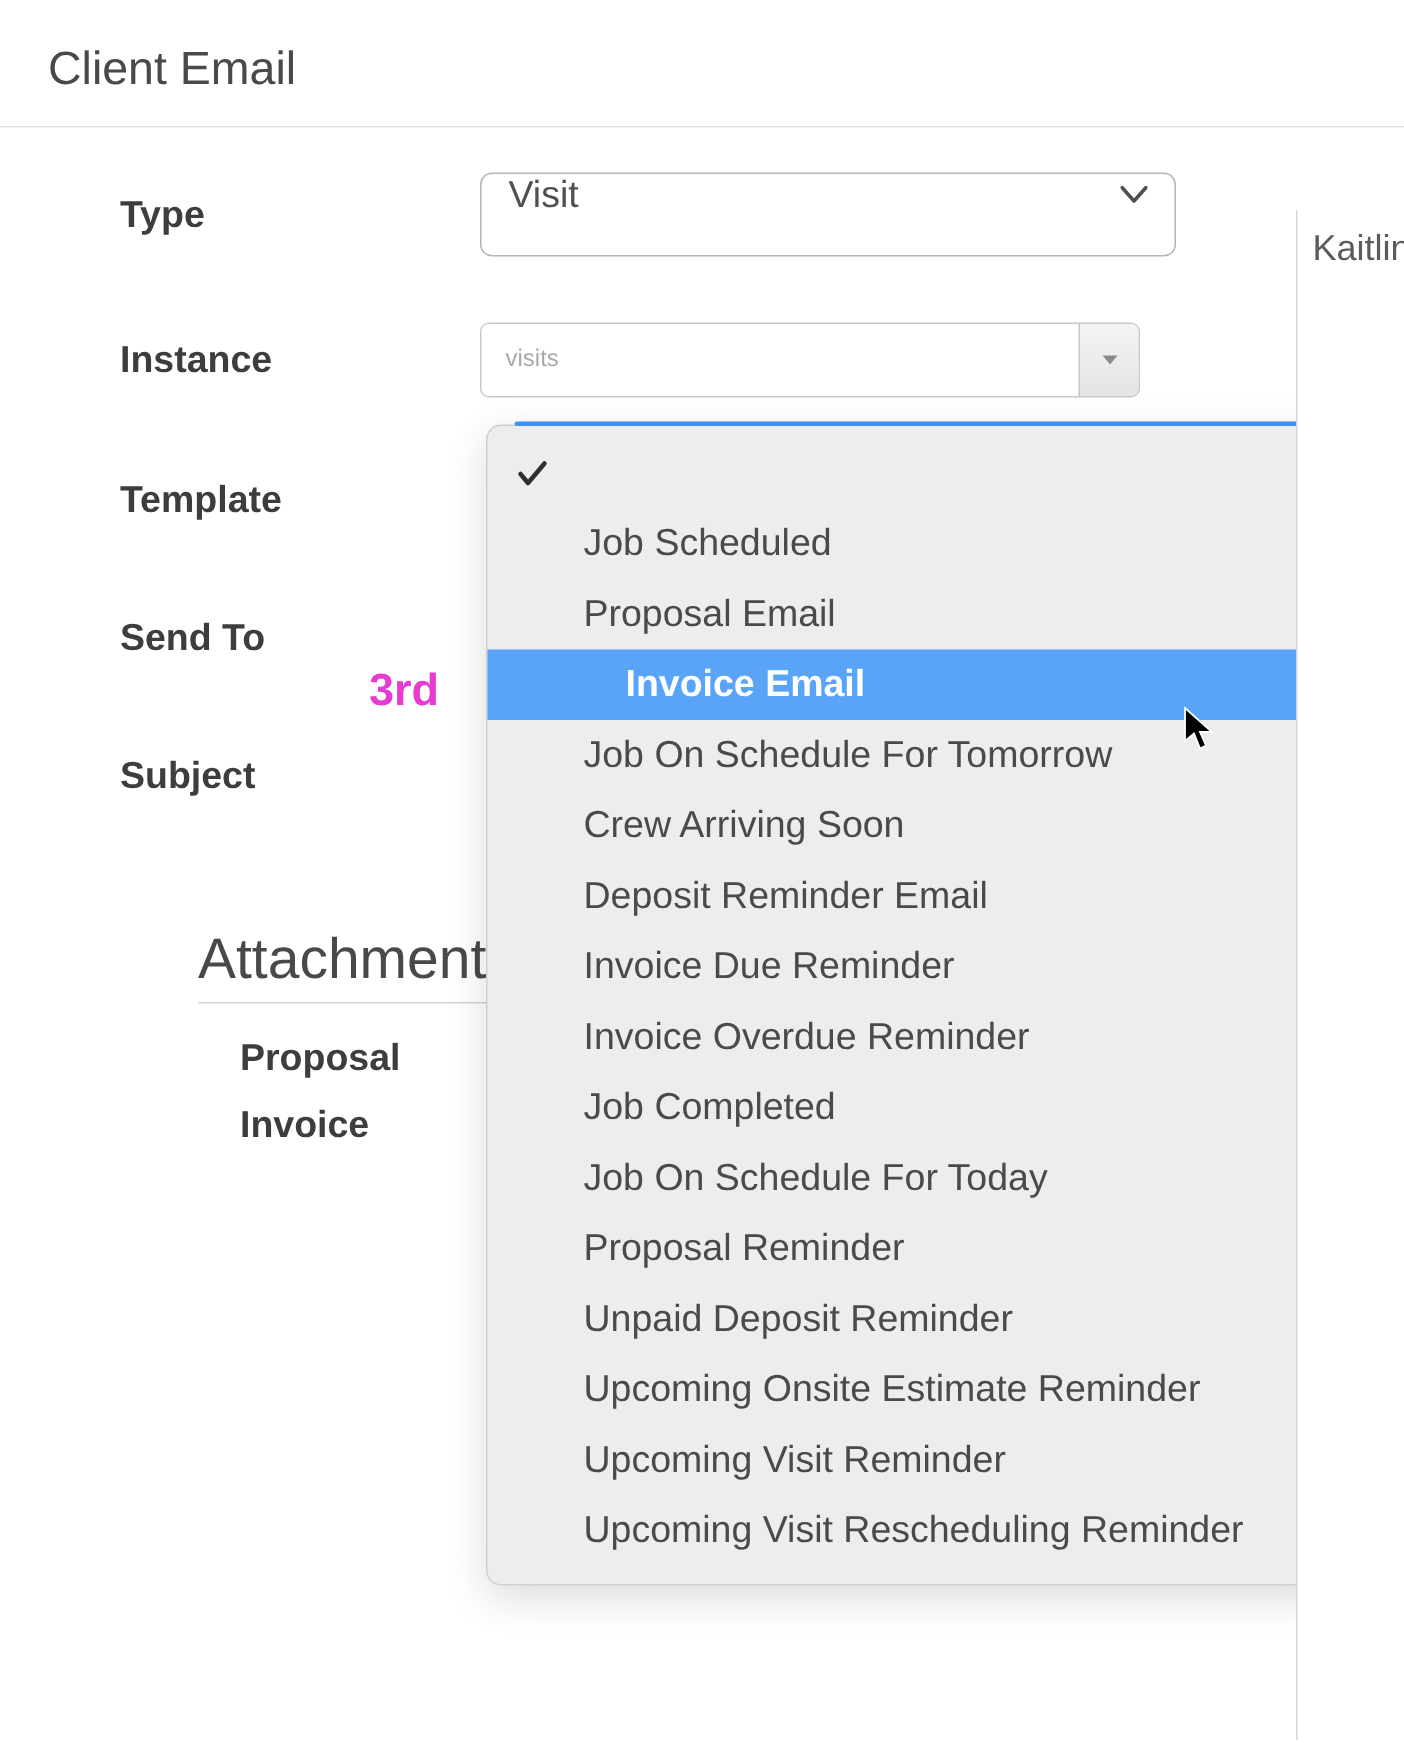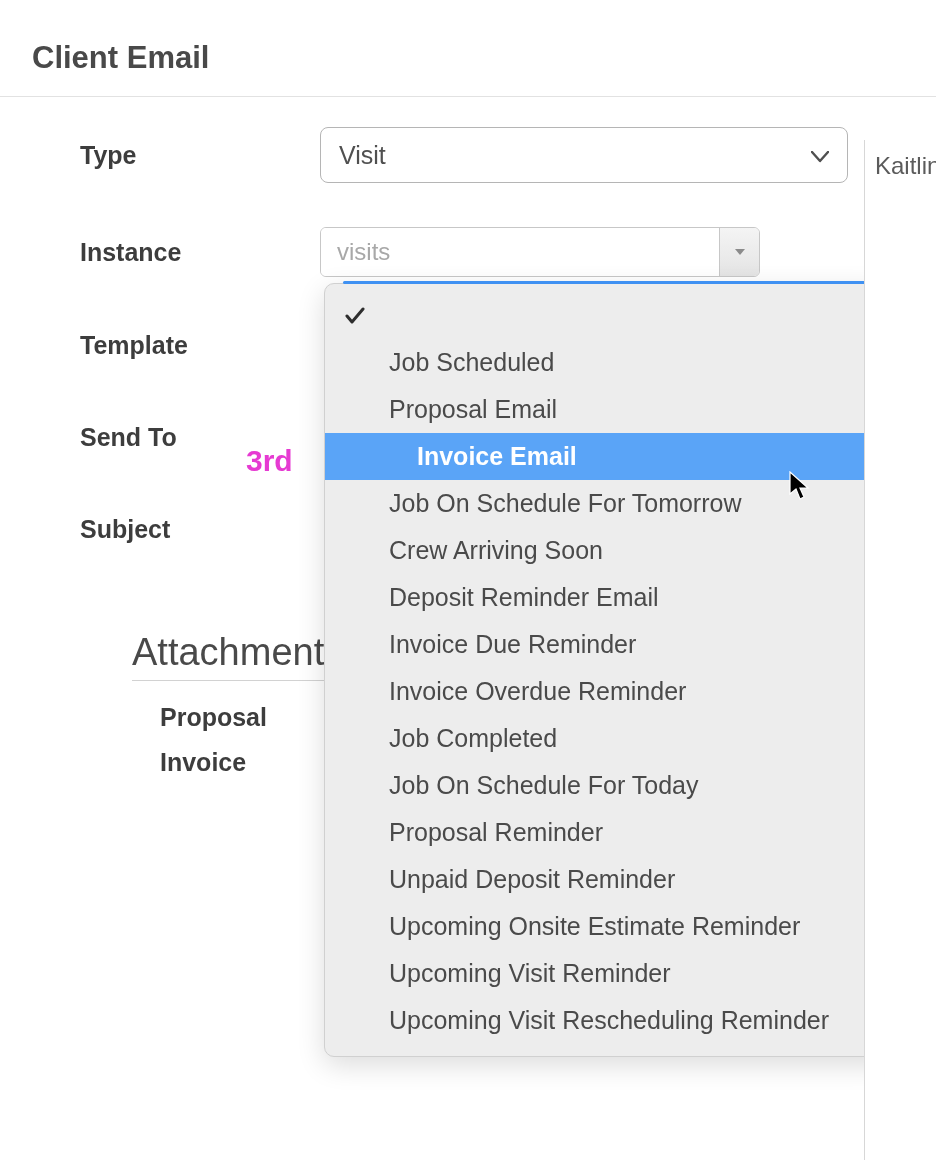--- a/index.html
+++ b/index.html
@@ -7,23 +7,23 @@
     margin: 0; padding: 0;
     width: 936px; height: 1162px;
     background: #ffffff;
     font-family: -apple-system, "Helvetica Neue", Helvetica, Arial, sans-serif;
     color: #3a3a3a;
     overflow: hidden;
   }
 
   .page-title {
     font-size: 31px;
-    font-weight: 700;
+    font-weight: 400;
     color: #494949;
-    margin: 40px 0 20px 32px;
+    margin: 28px 0 20px 32px;
   }
 
   .hr {
     border: 0;
     border-top: 1px solid #e2e2e2;
     margin: 0;
   }
 
   .form-area {
     position: relative;
@@ -40,30 +40,30 @@
 
   .row-label {
     width: 240px;
     font-size: 25px;
     font-weight: 700;
     color: #3d3d3d;
   }
 
   
   .select-native {
-    width: 528px;
+    width: 464px;
     height: 56px;
     border: 1px solid #b5b5b5;
     border-radius: 8px;
     padding: 0 18px;
     font-size: 25px;
     color: #505050;
     background: #ffffff;
     display: flex;
-    align-items: center;
+    align-items: flex-start;
     justify-content: space-between;
   }
   .select-native .chev {
     font-size: 22px;
     color: #505050;
     line-height: 1;
     margin-top: 2px;
   }
 
   
@@ -74,21 +74,21 @@
     border-radius: 6px;
     display: flex;
     align-items: stretch;
     overflow: hidden;
   }
   .select-grey .sg-text {
     flex: 1;
     padding: 0 16px;
     display: flex;
     align-items: center;
-    font-size: 24px;
+    font-size: 16px;
     color: #a8a8a8;
     background: #ffffff;
   }
   .select-grey .sg-btn {
     width: 40px;
     background: linear-gradient(#f4f4f4,#e4e4e4);
     border-left: 1px solid #c7c7c7;
     display: flex;
     align-items: center;
     justify-content: center;

